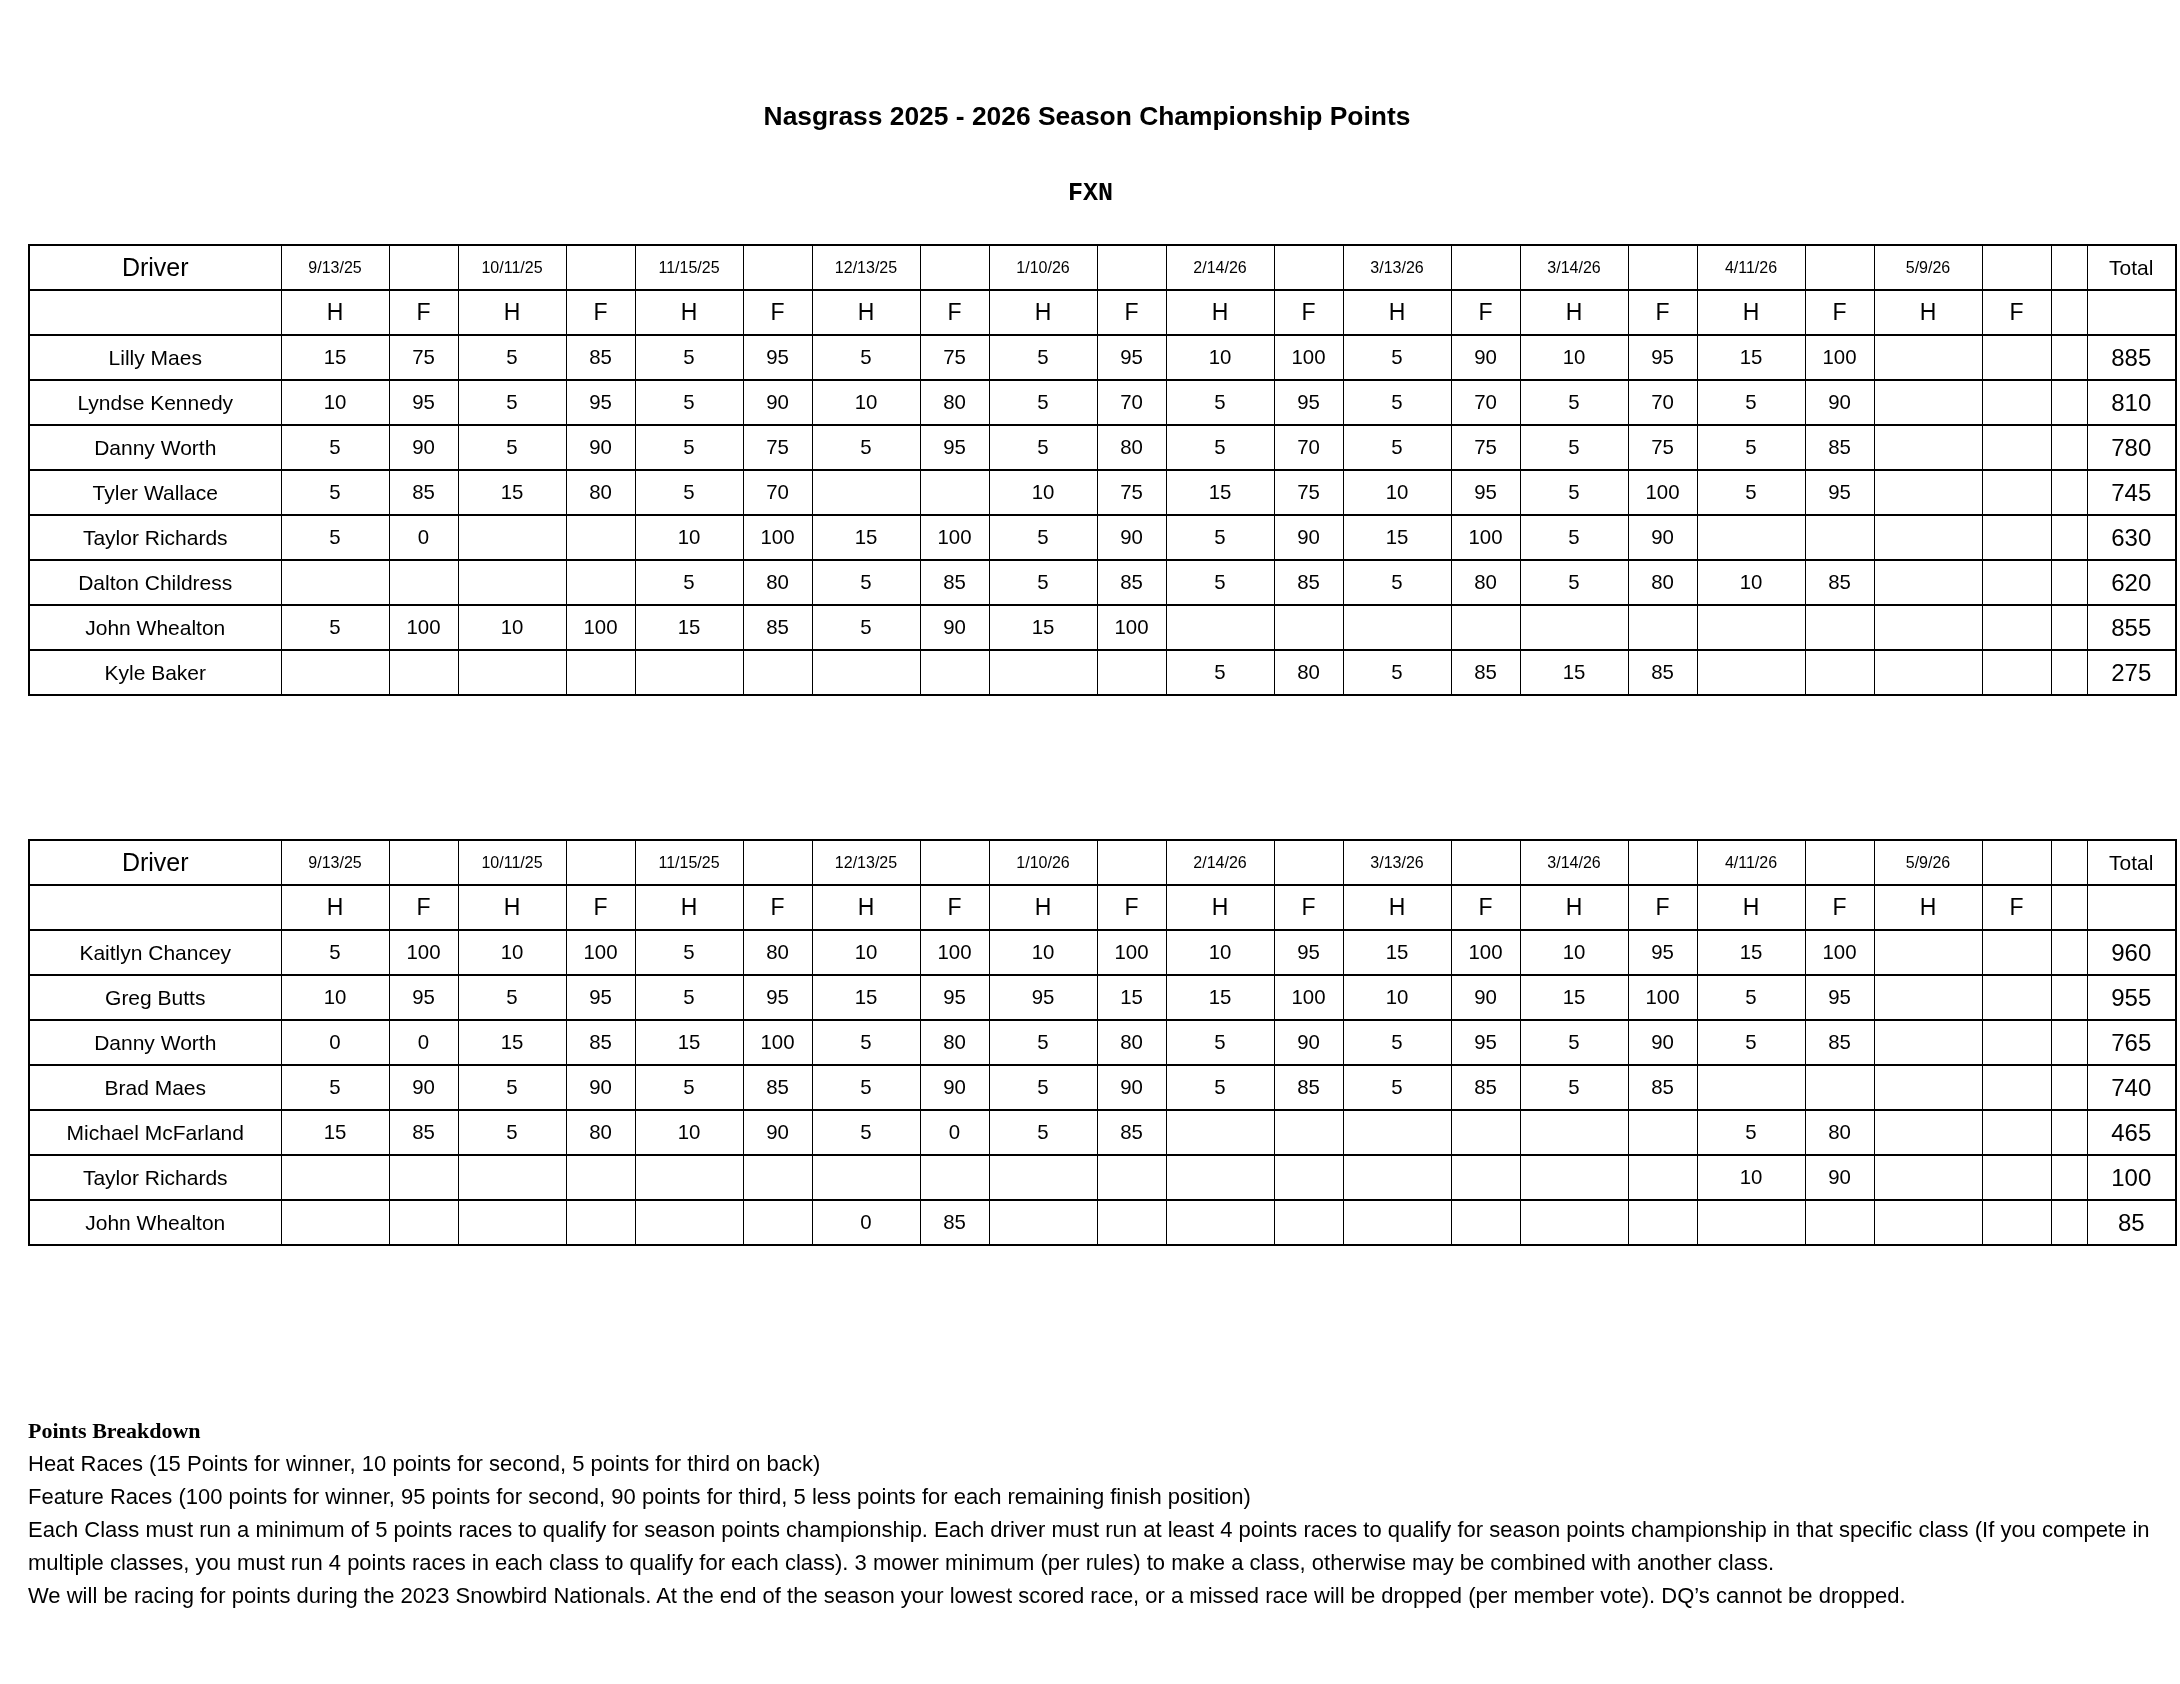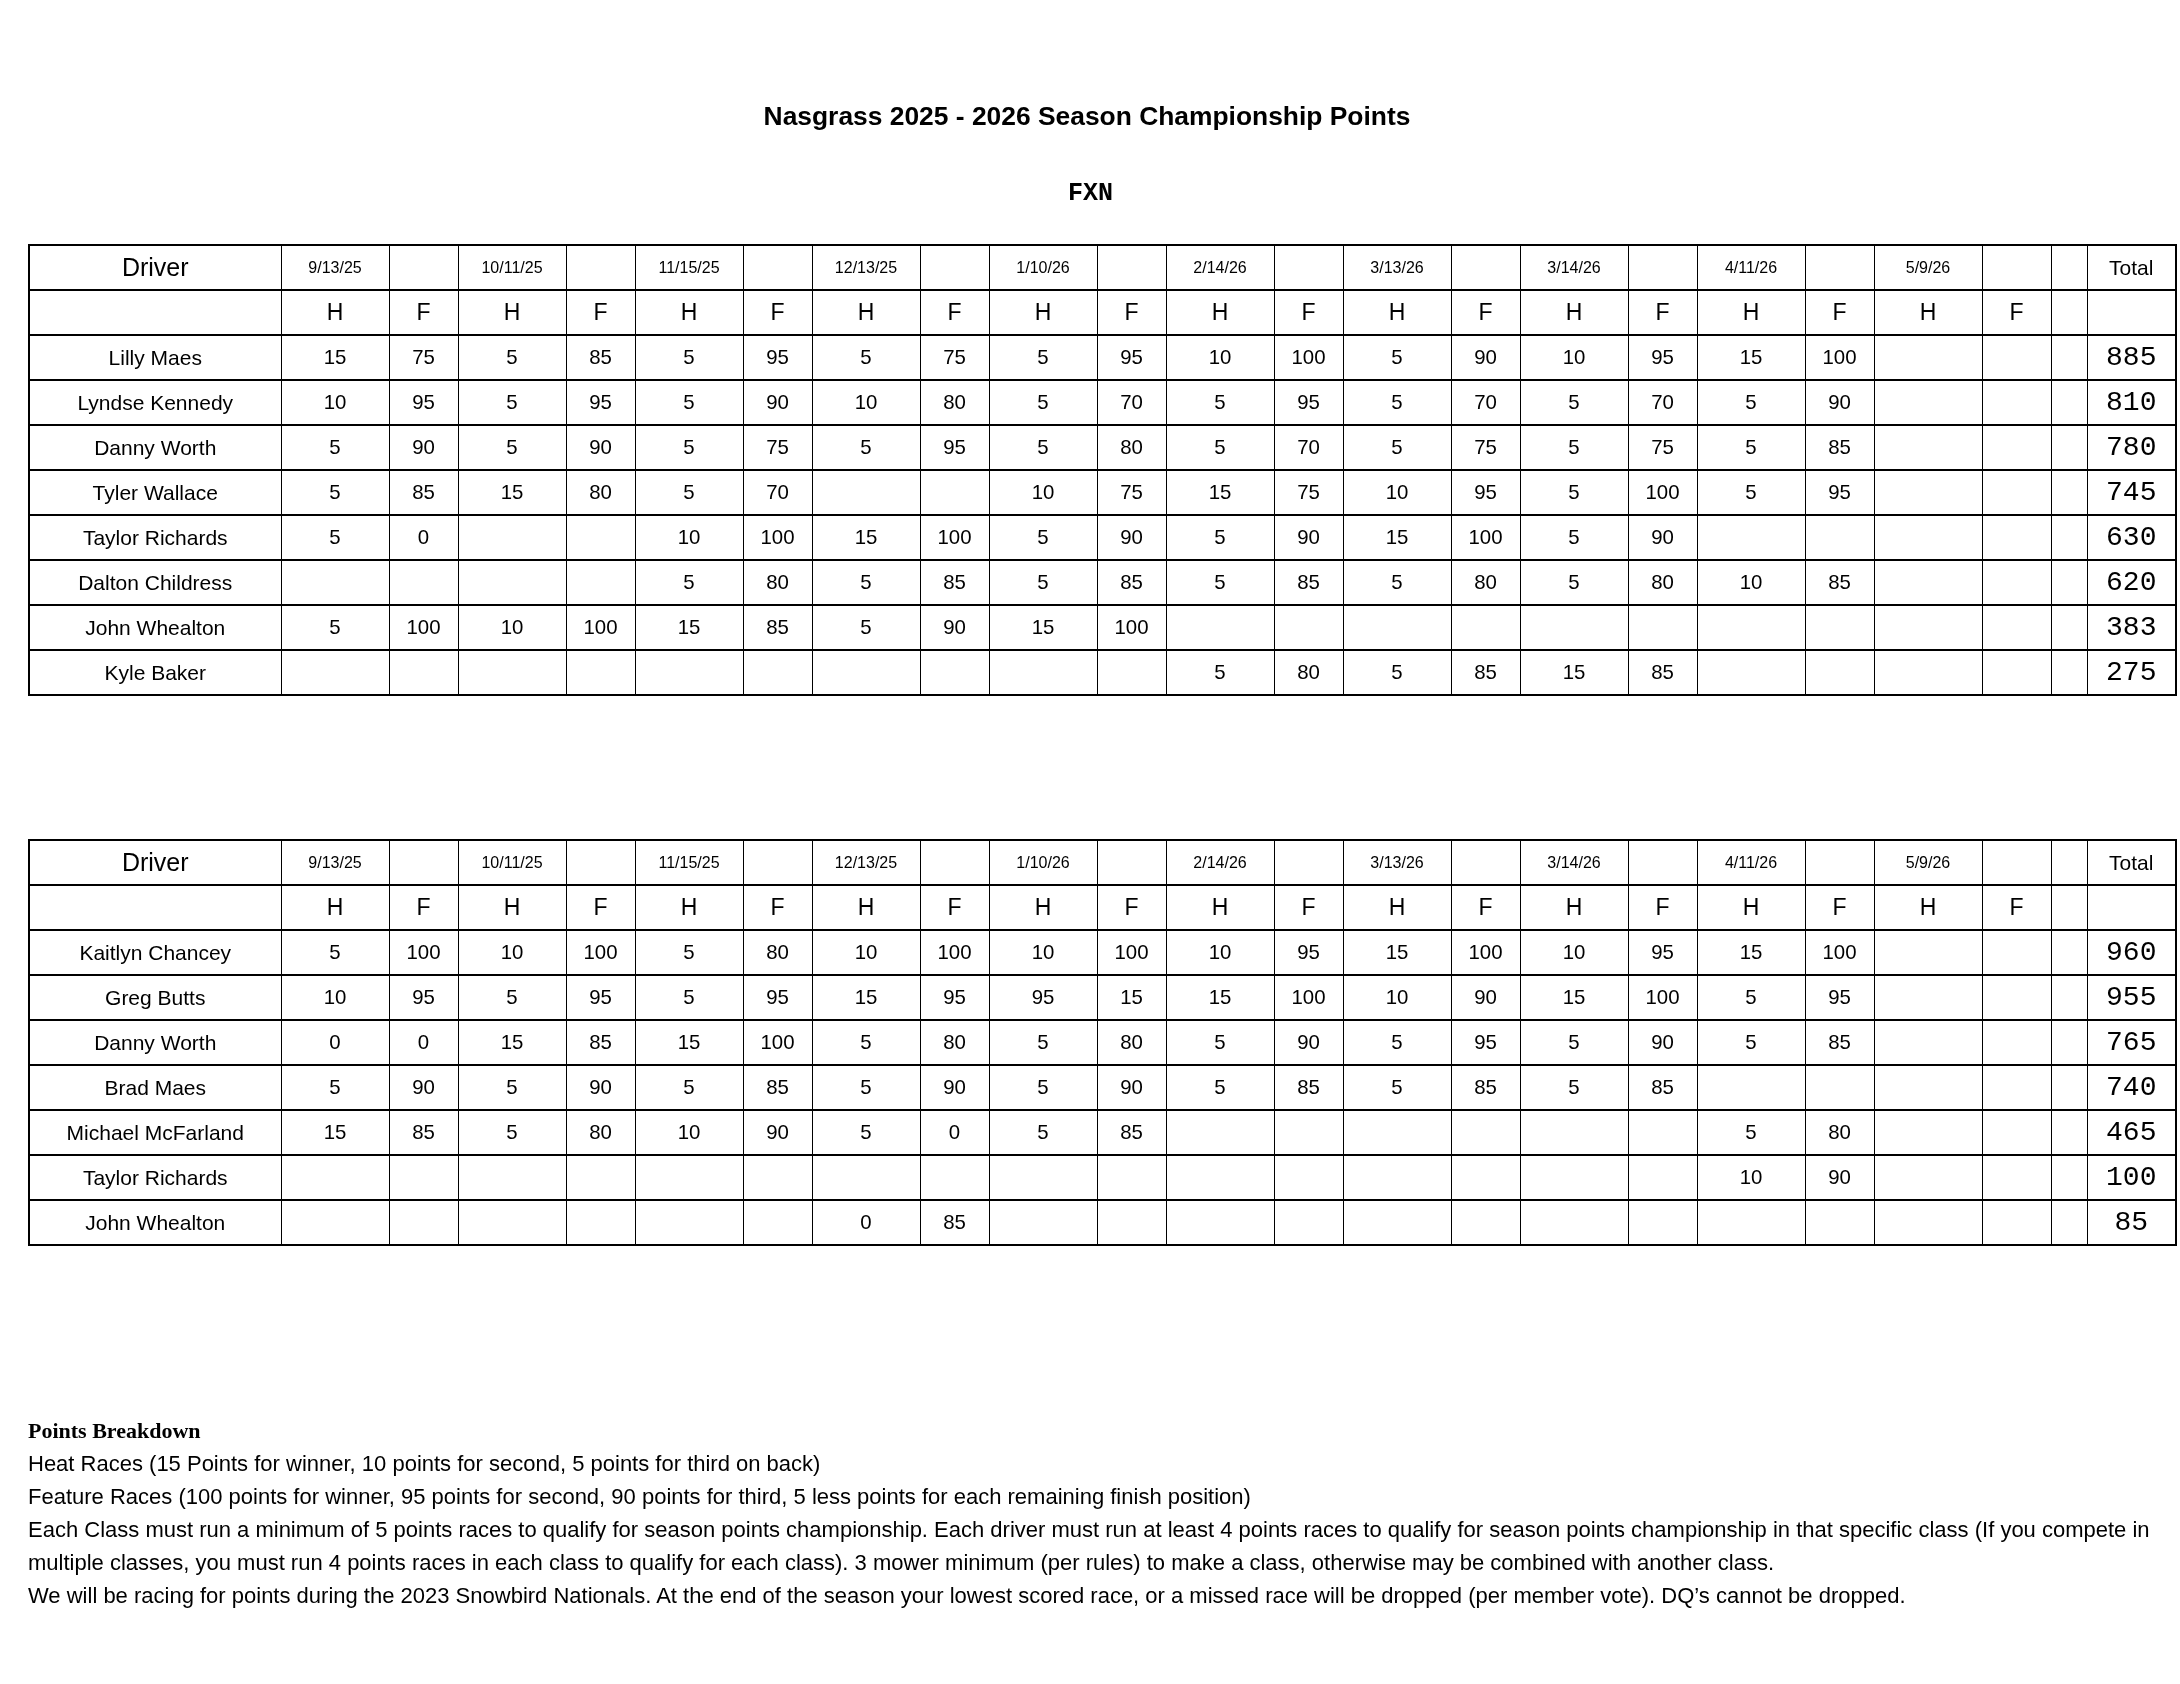--- a/index.html
+++ b/index.html
@@ -82,23 +82,22 @@
   }
   .driver-cell {
     text-align: left;
     padding-left: 10.2px;
     font-size: 21px;
   }
   .score-cell {
     font-size: 20.4px;
   }
   .total-cell {
-    font-size: 28px;
+    font-size: 24px;
     font-weight: bold;
-    font-family: Liberation Mono, monospace;
   }
 
   .notes {
     position: absolute;
     top: 1414px;
     left: 28px;
     width: 2128px;
   }
   .notes-heading {
     font-size: 25px;
@@ -366,21 +365,21 @@
           <td class="score-cell"></td>
           <td class="score-cell"></td>
           <td class="score-cell"></td>
           <td class="score-cell"></td>
           <td class="score-cell"></td>
           <td class="score-cell"></td>
           <td class="score-cell"></td>
           <td class="score-cell"></td>
           <td class="score-cell"></td>
           <td></td>
-          <td class="total-cell">383</td>
+          <td class="total-cell">855</td>
         </tr>
         <tr>
           <td class="driver-cell">Kyle Baker</td>
           <td class="score-cell"></td>
           <td class="score-cell"></td>
           <td class="score-cell"></td>
           <td class="score-cell"></td>
           <td class="score-cell"></td>
           <td class="score-cell"></td>
           <td class="score-cell"></td>

